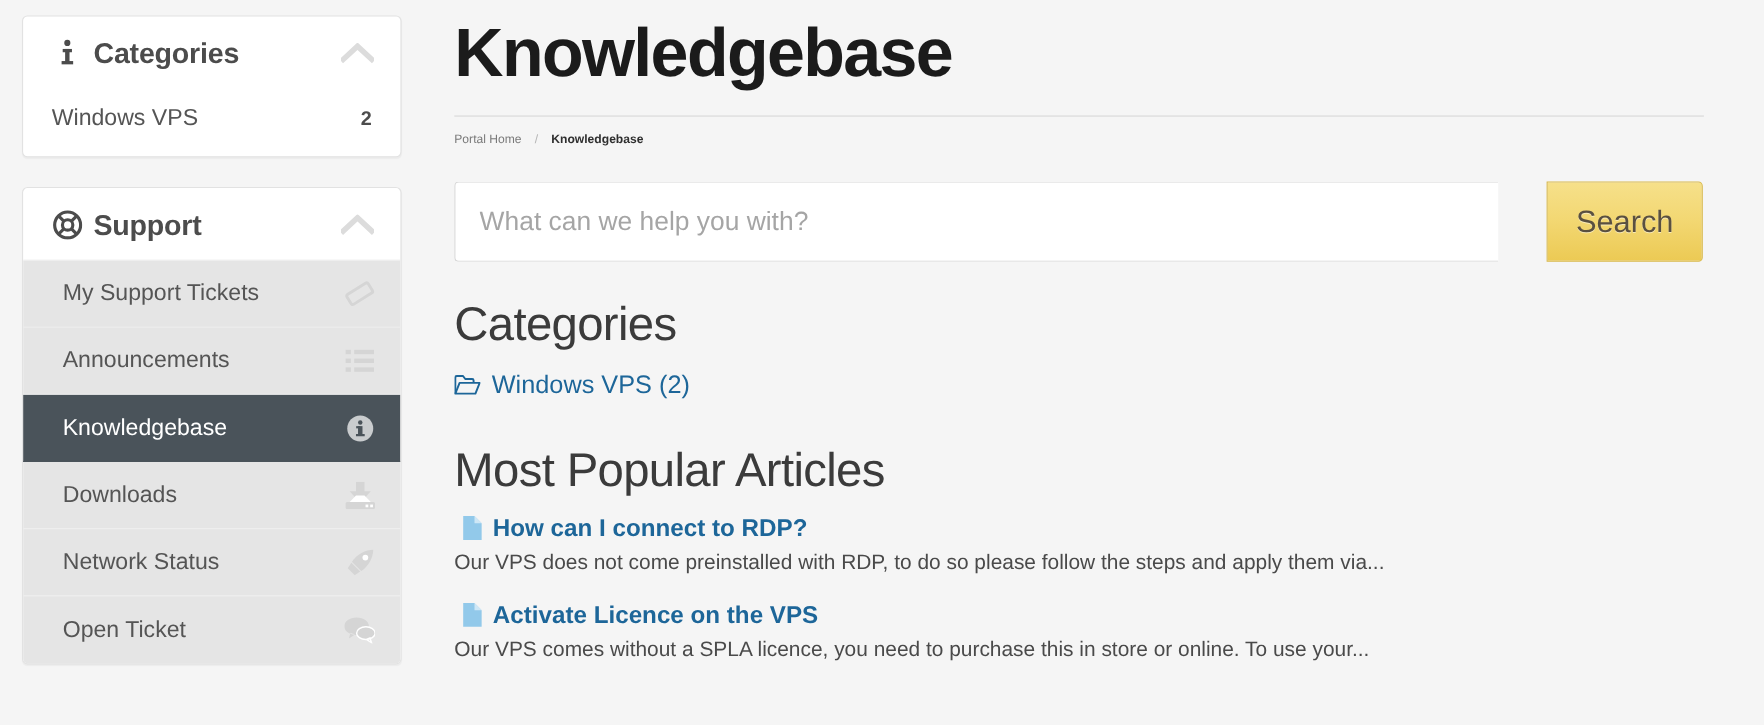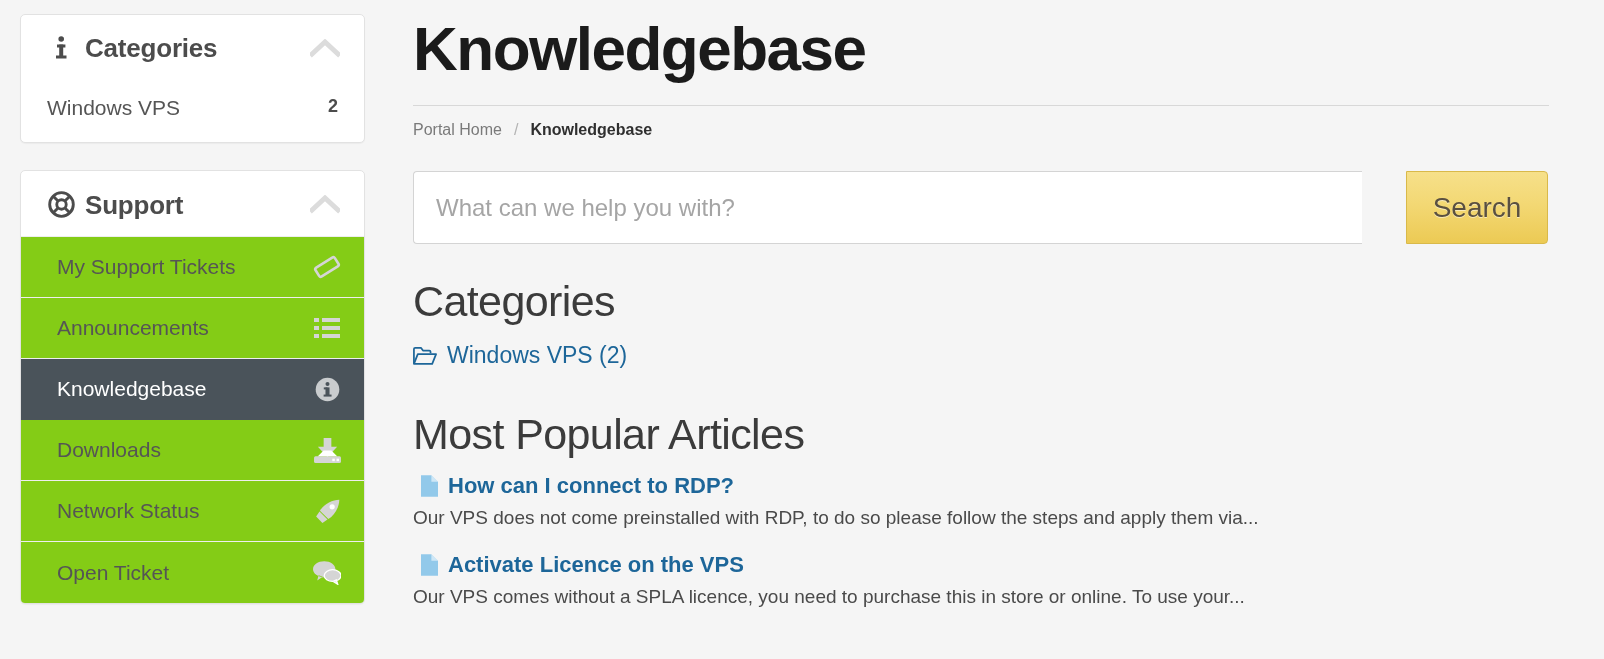--- a/index.html
+++ b/index.html
@@ -52,20 +52,21 @@
     line-height: 1;
   }
   .panel-toggle {
     margin-left: auto;
     width: 34px; height: 26px;
     display: flex; align-items: center; justify-content: center;
     color: #dcdcdc;
   }
   .panel-body-row {
     display: flex;
+    align-items: center;
     padding: 17px 26px 22px 26px;
     font-size: 21px;
     color: #555555;
   }
   .panel-body-row .count {
     margin-left: auto;
     font-weight: bold;
     font-size: 18px;
     color: #4c4c4c;
   }
@@ -73,21 +74,21 @@
   
   .list-group { border-top: 1px solid #eeeeee; }
   .list-item {
     display: flex;
     align-items: center;
     padding: 0 22px 0 36px;
     height: 61px;
     font-size: 21px;
     color: #555555;
     border-bottom: 1px solid #eeeeee;
-    background: #84cc16;
+    background: #e5e5e5;
     cursor: pointer;
   }
   .list-group .list-item:first-child { border-top: none; }
   .list-group .list-item:last-child { border-bottom: none; }
   .list-item .item-icon {
     margin-left: auto;
     display: inline-flex;
     align-items: center;
     justify-content: center;
     width: 30px;
@@ -116,21 +117,21 @@
     padding-top: 2px;
   }
   .title-rule {
     border: none;
     border-top: 1px solid #d8d8d8;
     margin: 24px 0 0 0;
   }
   .breadcrumb {
     display: flex;
     align-items: center;
-    font-size: 16px;
+    font-size: 11px;
     padding-top: 15px;
   }
   .breadcrumb .crumb-link { color: #7a7a7a; text-decoration: none; }
   .breadcrumb .crumb-sep { color: #b4b4b4; margin: 0 12px; }
   .breadcrumb .crumb-current { color: #2f2f2f; font-weight: bold; }
 
   .search-group {
     display: flex;
     margin-top: 32px;
     width: 1135px;

